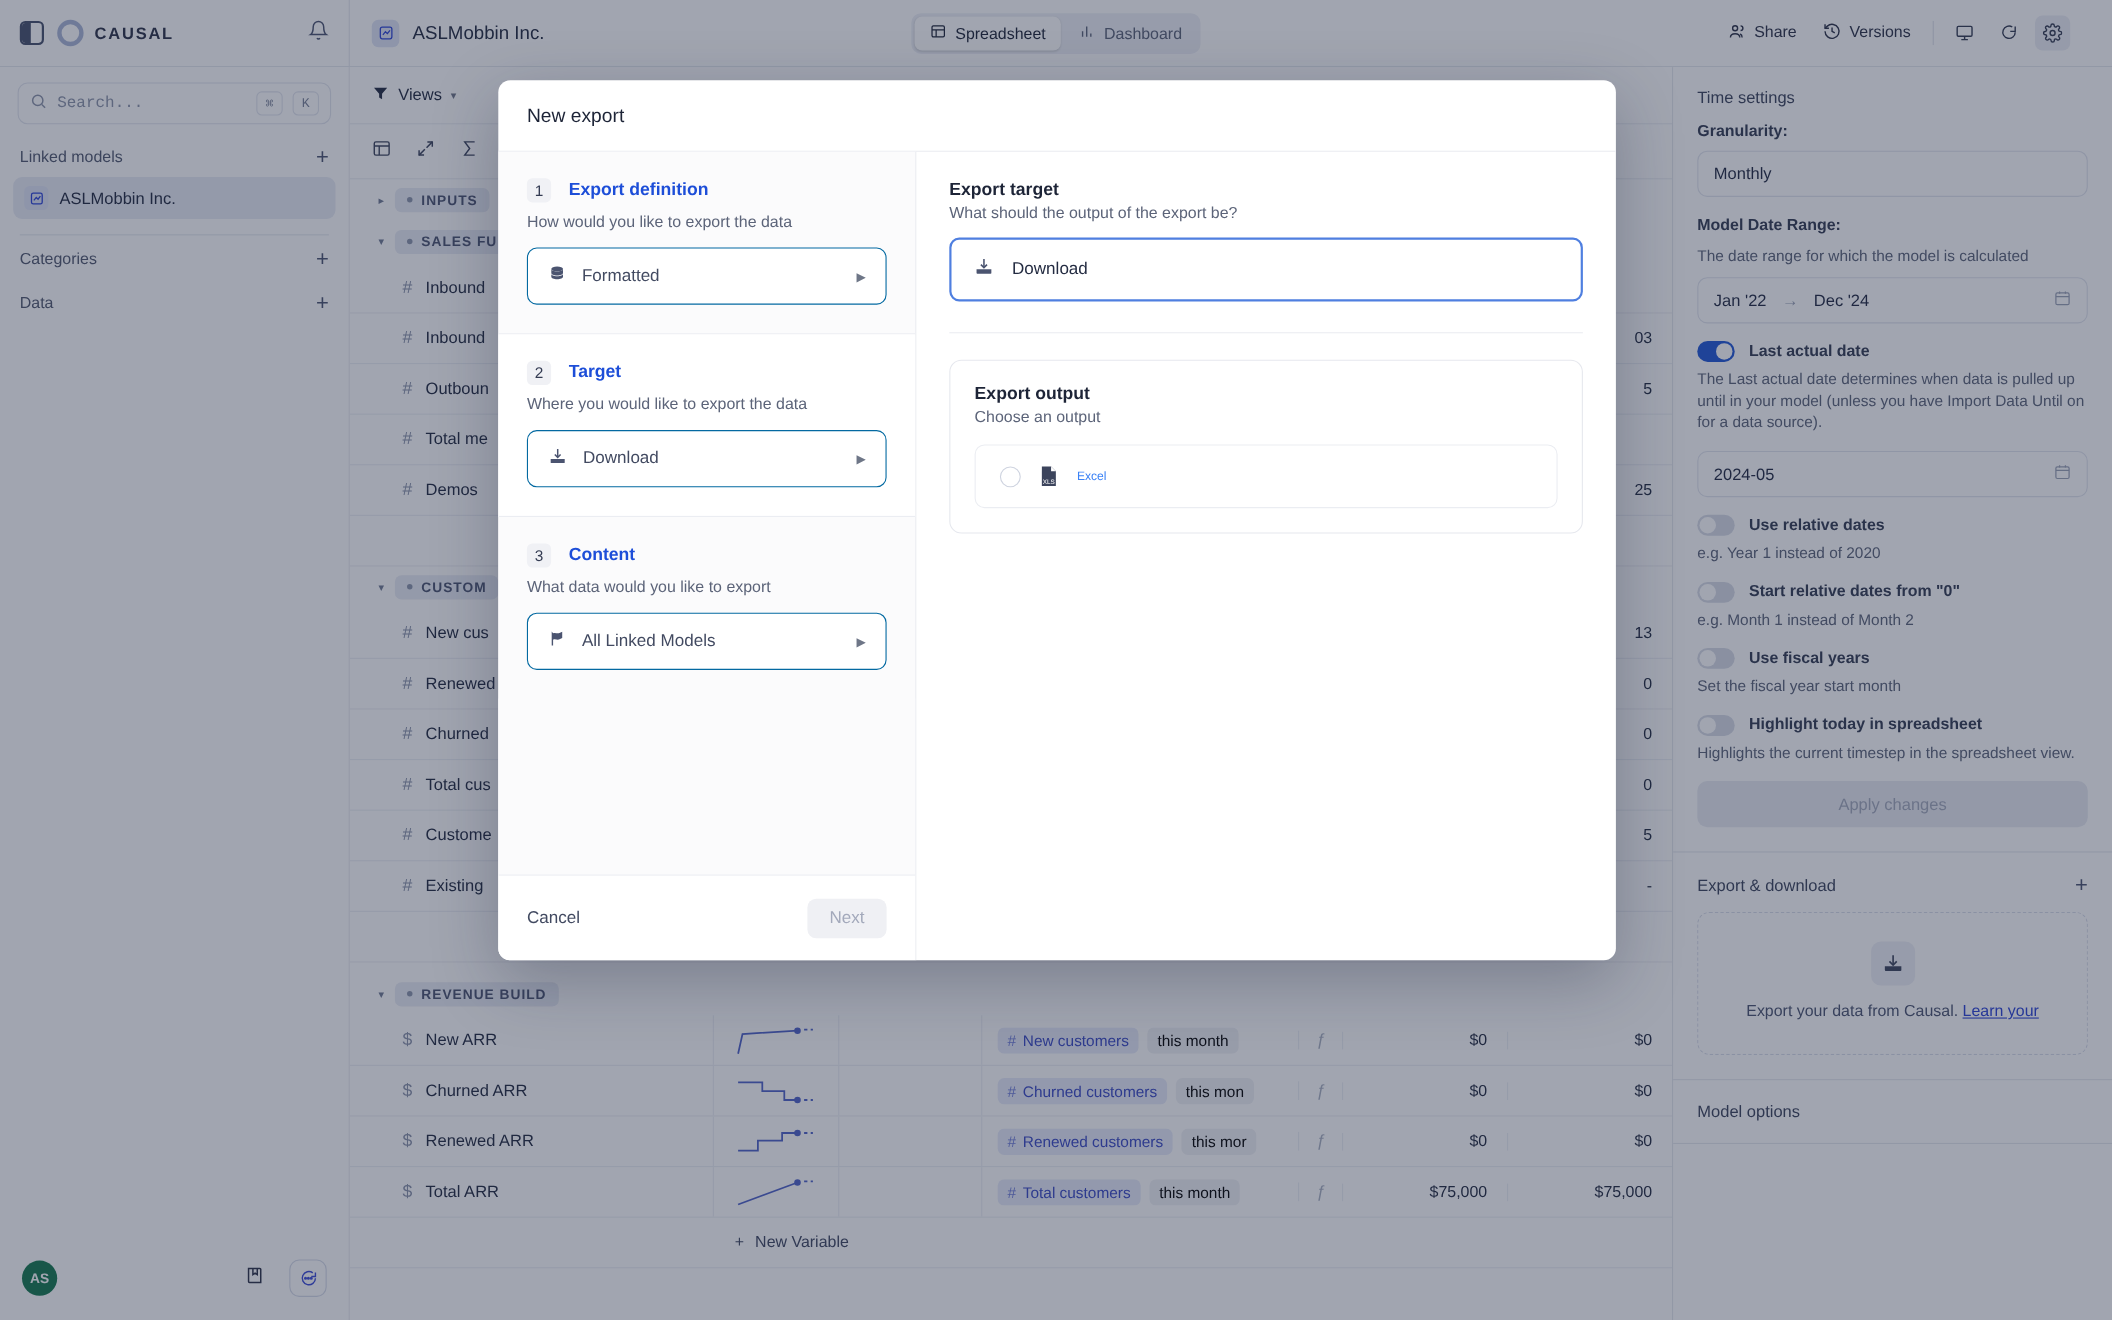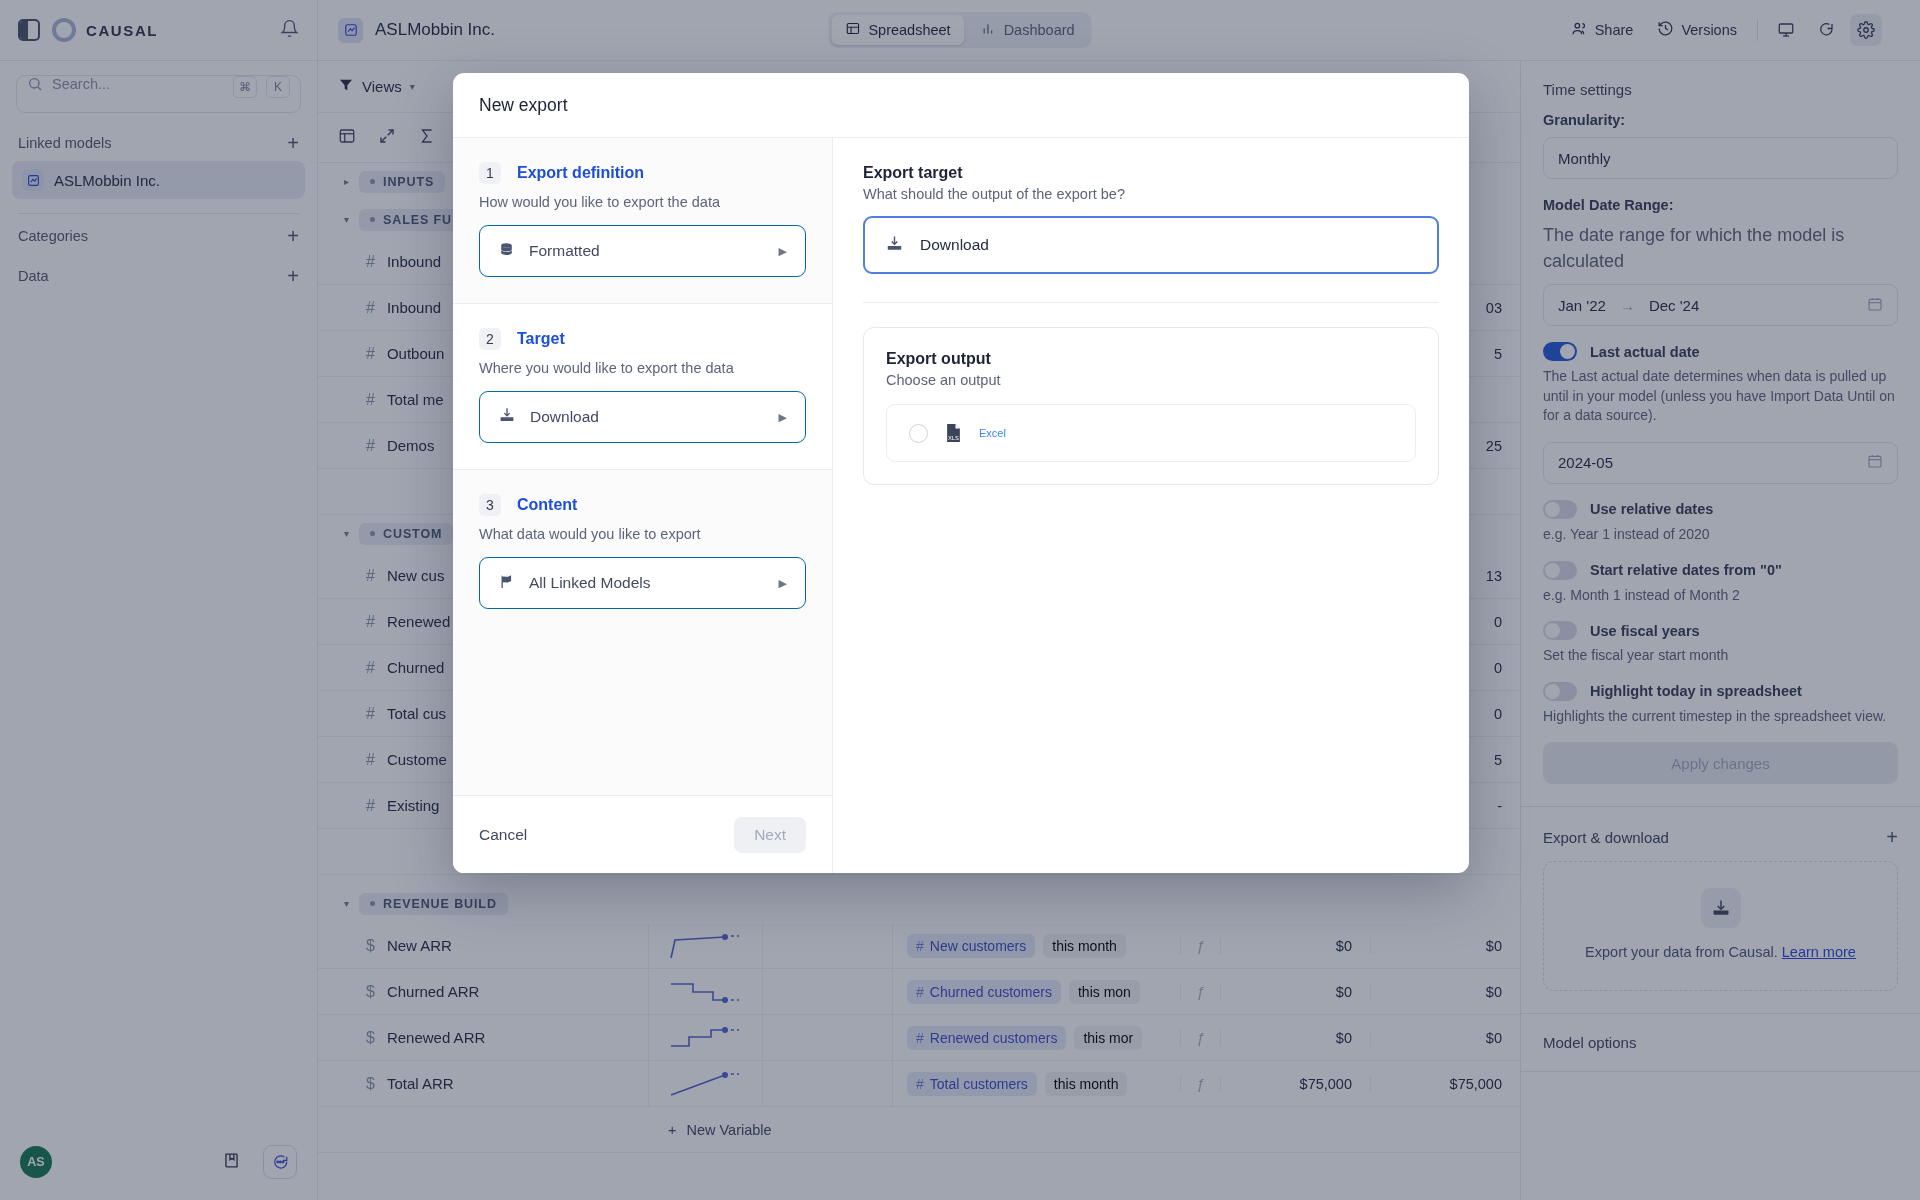--- a/index.html
+++ b/index.html
@@ -97,21 +97,21 @@
   
   #sidebar {
     width: 318px; flex: 0 0 318px;
     border-right: 1px solid #e6e8ee;
     display: flex; flex-direction: column;
     background: #fff;
   }
   #search-box {
     margin: 14px 16px 8px 16px;
     height: 38px; border: 1px solid #e2e5ee; border-radius: 9px;
-    display: flex; align-items: flex-start; padding: 0 10px; gap: 9px; cursor:text;
+    display: flex; align-items: center; padding: 0 10px; gap: 9px; cursor:text;font-family:Liberation Mono, monospace;
   }
   .search-ph { font-size: 14.5px; color: #8c94a9; flex: 1; }
   .kbd {
     border: 1px solid #e2e5ee; border-radius: 5px;
     min-width: 24px; height: 22px; font-size: 12px; color: #7b8399;
     display:flex;align-items:center;justify-content:center; padding: 0 5px;
   }
   .side-section {
     display:flex; align-items:center; padding: 12px 18px 8px 18px;
   }
@@ -204,21 +204,21 @@
   }
 
   
   #rightpanel {
     width: 400px; flex: 0 0 400px;
     border-left: 1px solid #e6e8ee; background: #fff;
     padding: 0 22px; overflow: hidden;
   }
   .rp-title { font-size: 15px; color:#3c445c; padding: 20px 0 14px 0; }
   .rp-label { font-size: 14.5px; font-weight:700; color:#333b52; margin-bottom: 9px; }
-  .rp-sub { font-size: 18px; color:#5c6479; line-height:1.45; margin-bottom: 10px;}
+  .rp-sub { font-size: 14px; color:#5c6479; line-height:1.45; margin-bottom: 10px;}
   .rp-input {
     height: 42px; border: 1px solid #e2e5ee; border-radius: 9px;
     display:flex; align-items:center; padding: 0 14px;
     font-size: 15px; color:#1f2740; margin-bottom: 18px; cursor:text;
   }
   .rp-daterange {
     height: 42px; border: 1px solid #e2e5ee; border-radius: 9px;
     display:flex; align-items:center; padding: 0 14px; gap: 14px;
     font-size: 15px; color:#1f2740; margin-bottom: 16px; cursor:pointer;
   }
@@ -861,21 +861,21 @@
       </div>
       <div class="export-empty">
         <div class="export-empty-icon">
           <svg width="20" height="20" viewBox="0 0 24 24" fill="none" stroke="currentColor" stroke-width="1.8">
               <line x1="12" y1="3" x2="12" y2="13"></line>
               <polyline points="8,9.5 12,13.5 16,9.5"></polyline>
               <path d="M3 15v4a1 1 0 0 0 1 1h16a1 1 0 0 0 1-1v-4" fill="currentColor" stroke="none"></path>
             </svg>
         </div>
         <div class="export-empty-text">
-          <span>Export your data from Causal. </span><span class="link">Learn more</span>
+          <span>Export your data from Causal. </span><span class="link">Learn your</span>
         </div>
       </div>
       <div class="rp-divider"></div>
       <div class="rp-simple-row">Model options</div>
       <div class="rp-divider"></div>
     </div>
   </div>
 </div>
 
 <div id="scrim"></div>

